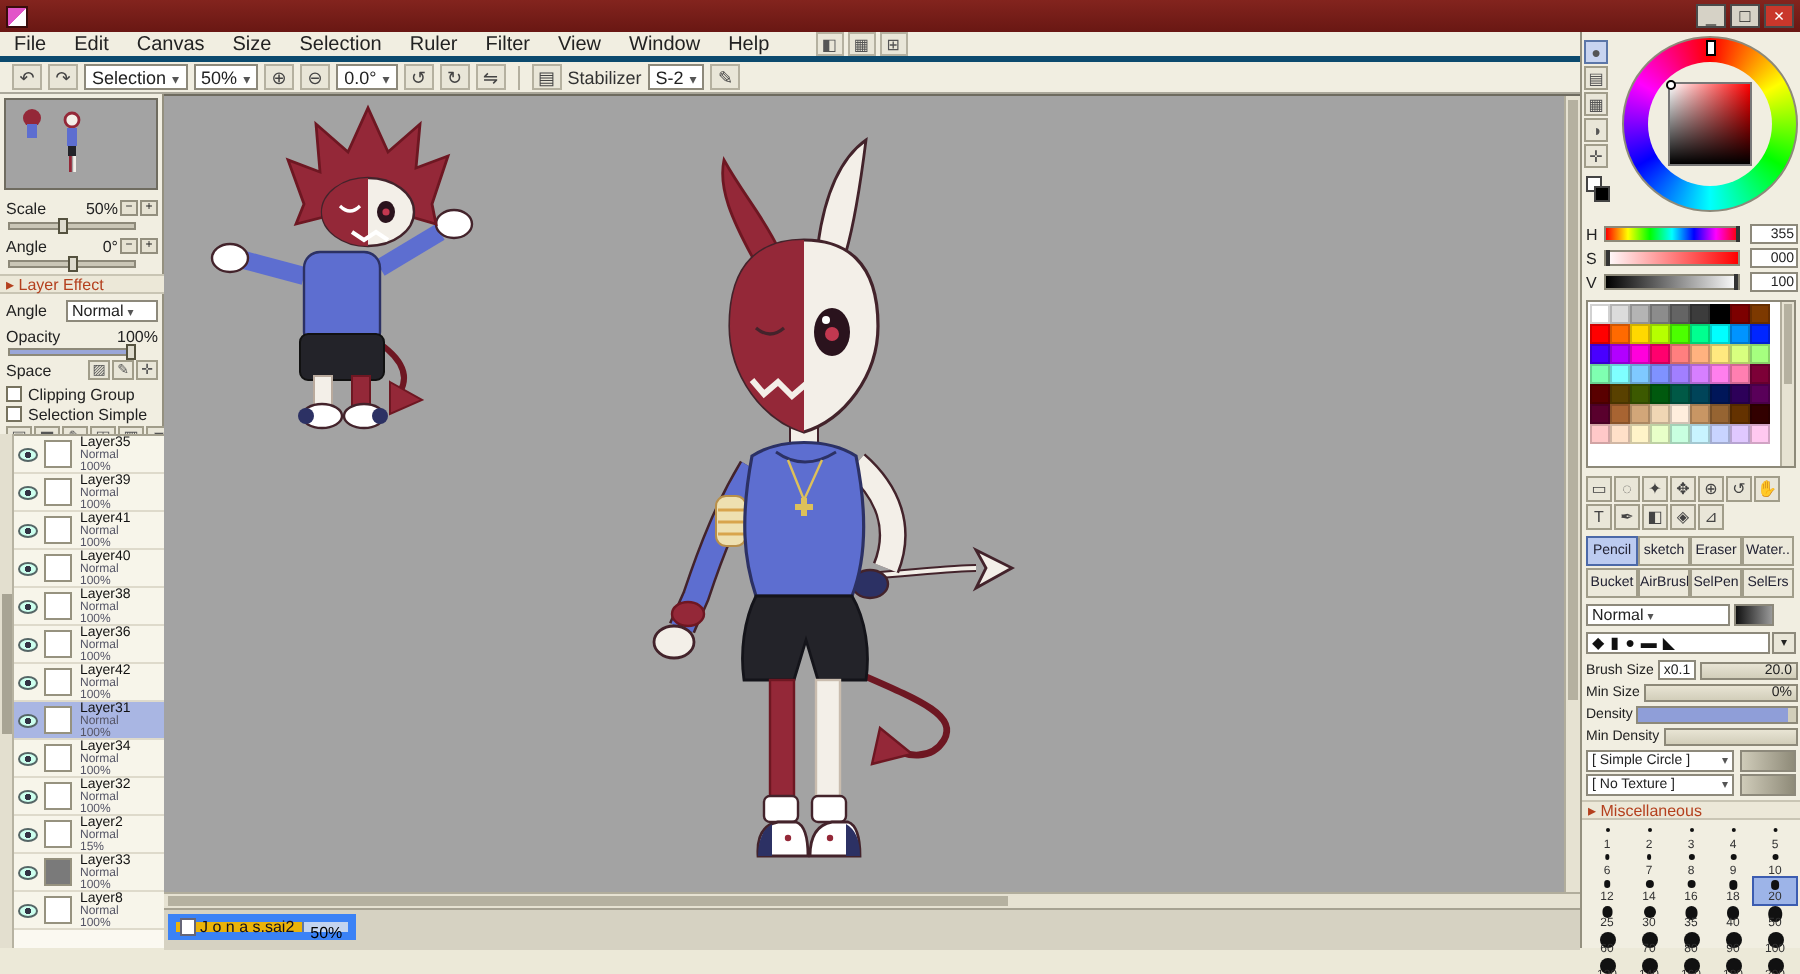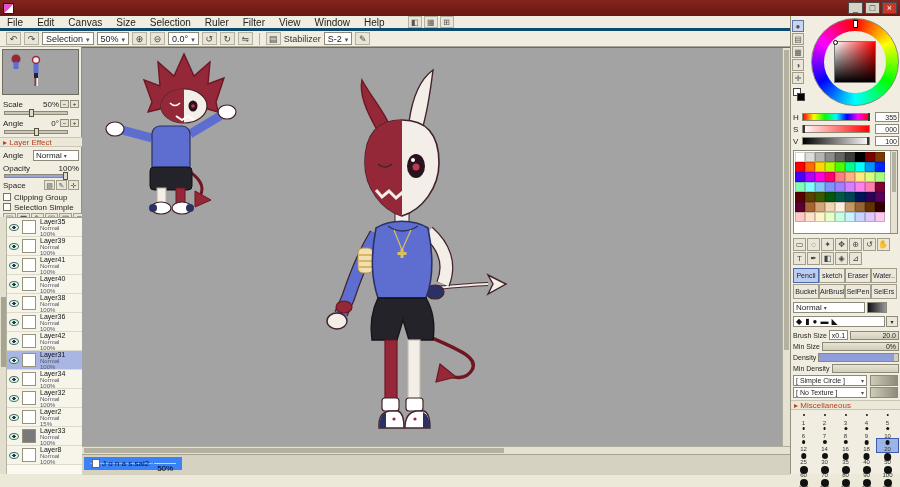--- a/index.html
+++ b/index.html
@@ -56,21 +56,21 @@
   .layer-opacity { position:absolute; left:33px; top:12.5px; font-size:6px; color:#556; }
 
   
   .canvas-area { position:absolute; left:82px; top:47px; width:708px; height:427px; background:#a3a3a3; border-top:1px solid #6e6b5f; }
   .canvas-art { position:absolute; left:0; top:0; }
   .v-scroll { position:absolute; right:0; top:0; width:8px; height:398px; background:#e6e2d2; border-left:1px solid #b1ad9c; }
   .v-scroll .sthumb { position:absolute; left:1px; top:2px; width:5px; height:300px; background:#b5b1a0; }
   .h-scroll { position:absolute; left:0; top:398px; width:708px; height:8px; background:#e6e2d2; border-top:1px solid #b1ad9c; }
   .h-scroll .sthumb { position:absolute; left:2px; top:1px; width:420px; height:5px; background:#b5b1a0; }
   .tabbar { position:absolute; left:0; top:406px; width:708px; height:21px; background:#d6d2c2; border-top:1px solid #a6a292; }
-  .canvas-tab { position:absolute; left:2px; top:2px; height:13px; display:flex; align-items:center; background:#eab308; border:6px solid #3b82f6; font-size:8px; }
+  .canvas-tab { position:absolute; left:2px; top:2px; height:13px; display:flex; align-items:center; background:#eab308; border:4px solid #3b82f6; font-size:8px; }
   .tab-icon { width:8px; height:9px; background:#fff; border:1px solid #667; margin:0 2px; }
   .tab-title { padding-right:4px; color:#112; }
   .tab-zoom { border-left:1px solid #5b76a8; background:#c3d4ef; padding:0 3px; height:100%; line-height:12px; }
 
   
   .right-panel { position:absolute; left:790px; top:16px; width:110px; height:458px; background:#f1eee1; border-left:1px solid #94907f; font-size:8px; color:#222; }
   .cmode-strip { position:absolute; left:1px; top:4px; width:13px; }
   .cmode-btn { width:12px; height:12px; border:1px solid #a19d8a; background:#e9e6d8; font-size:8px; line-height:11px; text-align:center; color:#555; margin-bottom:1px; }
   .cmode-btn.sel { background:#c8d4f0; border-color:#5b76a8; }
   .fgbg { position:absolute; left:2px; top:72px; width:13px; height:14px; }

